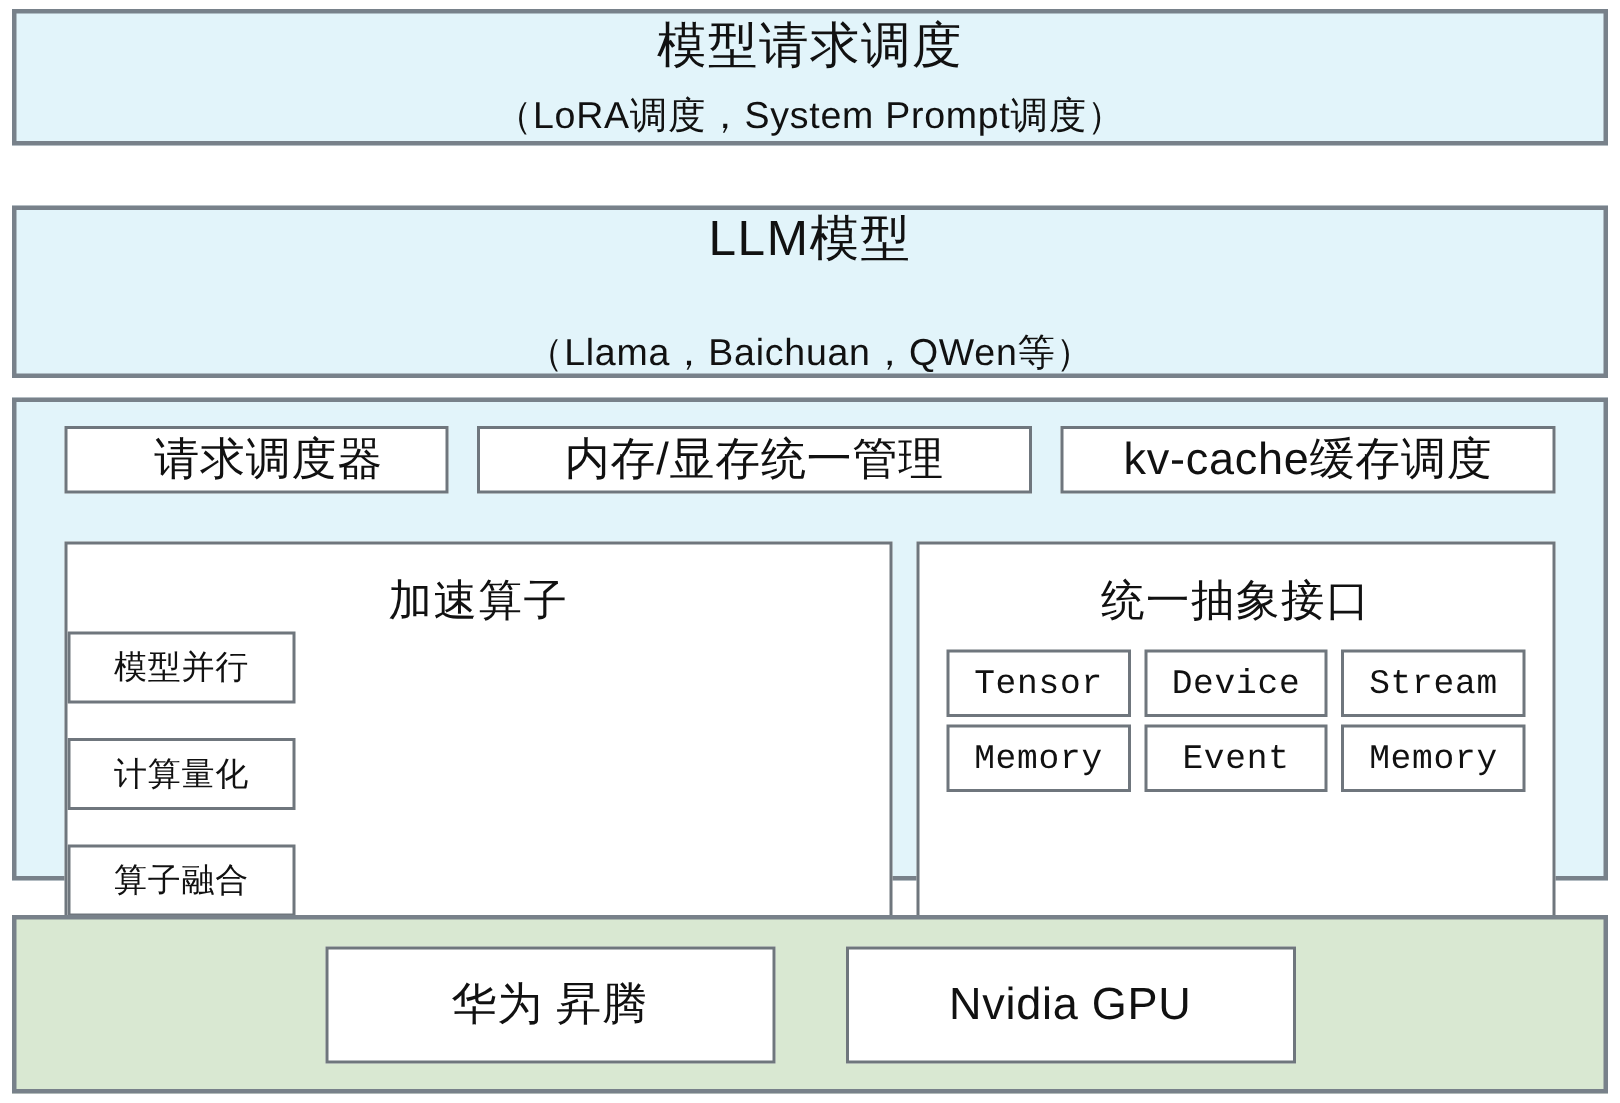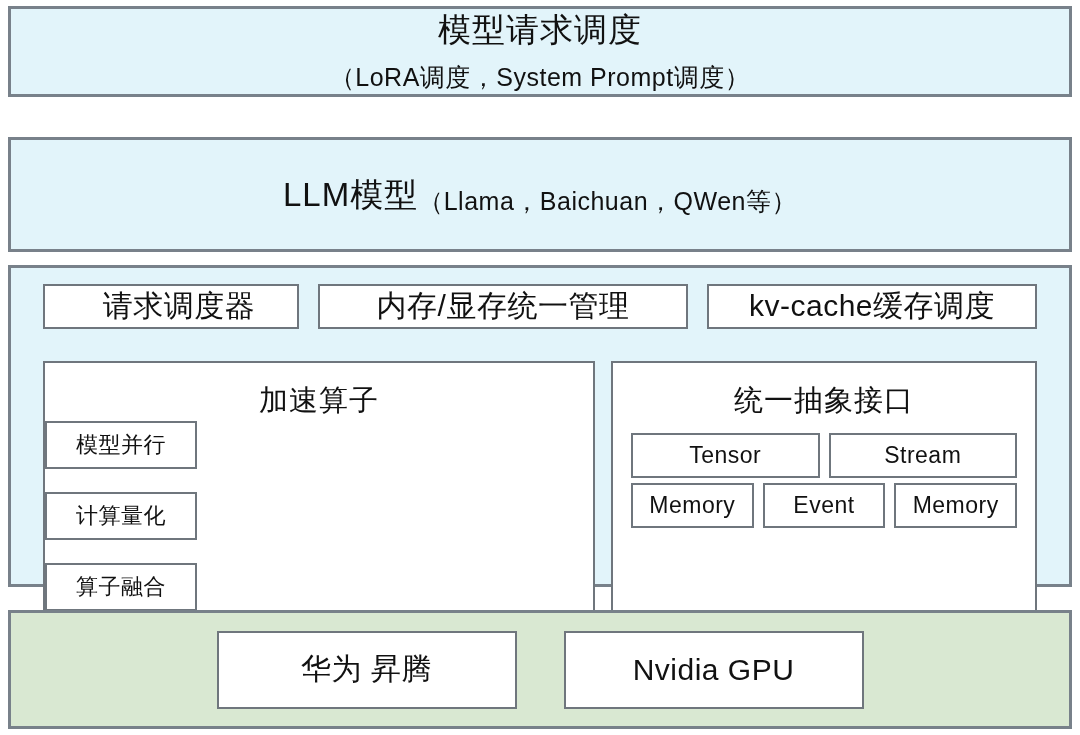--- a/index.html
+++ b/index.html
@@ -39,23 +39,23 @@
     margin-bottom: 11px;
     display: flex;
     flex-direction: column;
     align-items: center;
     justify-content: center;
   }
   .layer-llm {
     height: 117px;
     margin-bottom: 13px;
     display: flex;
-    flex-direction: row;
-    align-items: center;
-    justify-content: center;
+    flex-direction: column;
+    align-items: center;
+    justify-content: space-between;
     margin-top: 29px;
   }
   .layer-runtime {
     height: 322px;
     margin-bottom: 23px;
     display: flex;
     flex-direction: column;
     padding: 16px 14px 14px 14px;
   }
   .layer-hardware {
@@ -162,21 +162,21 @@
   .iface-grid {
     margin-top: 12px;
     margin-bottom: 16px;
     display: flex;
     flex-direction: column;
     gap: 5px;
     padding: 0 18px;
     width: 100%;
     box-sizing: border-box;
   }
-  .iface-grid .chip-row { gap: 9px; }
+  .iface-grid .chip-row { gap: 9px; font-family: Liberation Mono, monospace; }
   .iface-grid .chip {
     flex: 1;
     height: 45px;
     font-size: 23px;
   }
 
   
   .hw-row {
     display: flex;
     gap: 47px;
@@ -236,20 +236,23 @@
       </div>
 
       <div class="group group-interface">
         <div class="group-title">统一抽象接口</div>
         <div class="iface-grid">
           <div class="chip-row">
             <div class="chip">
               <span>Tensor</span>
             </div>
             <div class="chip">
+              <span>Device</span>
+            </div>
+            <div class="chip">
               <span>Stream</span>
             </div>
           </div>
           <div class="chip-row">
             <div class="chip">
               <span>Memory</span>
             </div>
             <div class="chip">
               <span>Event</span>
             </div>

